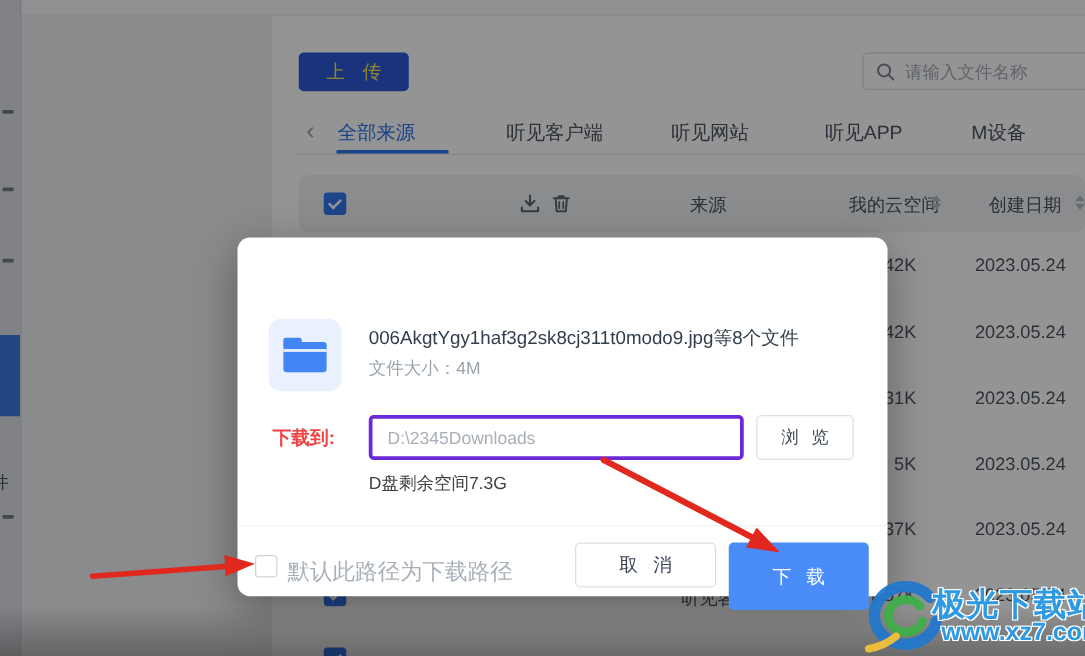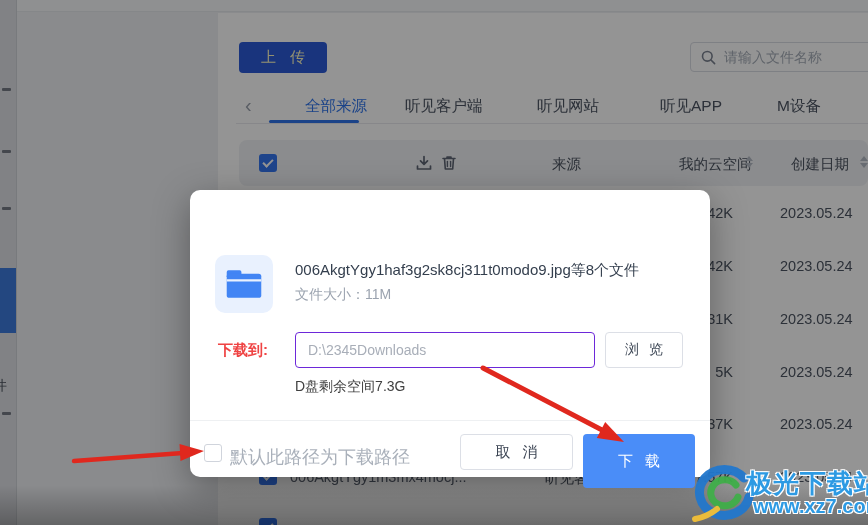--- a/index.html
+++ b/index.html
@@ -16,29 +16,29 @@
   .edge-active { position:absolute; left:0; top:268px; width:17px; height:65px; background:#3d7bdd; }
 
   .sidebar { position:absolute; left:28px; top:13px; width:189px; height:512px; background:#fbfcfe; border-radius:10px 0 0 0; border-right:1px solid #e7e8ec; }
   .sb-head { position:absolute; left:14px; top:20px; width:165px; display:flex; justify-content:space-between; align-items:center; }
   .sb-title { font-size:15px; color:#3c4454; }
   .sb-link { font-size:13px; color:#3e7bf7; cursor:pointer; }
   .sb-item { position:absolute; left:14px; width:154px; height:35px; line-height:35px; padding-left:20px; font-size:15px; color:#434b5a; border-radius:6px; cursor:pointer; }
   .sb-item.active { background:#e3e9f8; color:#3b6af0; }
 
   .content { position:absolute; left:218px; top:13px; width:650px; height:512px; background:#ffffff; overflow:hidden; }
-  .upload-btn { position:absolute; left:21px; top:29px; width:88px; height:31px; background:#2b5bd7; color:#fef9c3; font-size:15px; letter-spacing:5px; text-indent:5px; border:none; border-radius:4px; display:flex; align-items:center; justify-content:center; cursor:pointer; }
+  .upload-btn { position:absolute; left:21px; top:29px; width:88px; height:31px; background:#2b5bd7; color:#fde047; font-size:15px; letter-spacing:5px; text-indent:5px; border:none; border-radius:4px; display:flex; align-items:center; justify-content:center; cursor:pointer; }
   .search-box { position:absolute; left:472px; top:29px; width:200px; height:30px; border:1px solid #d9dce3; border-radius:4px; background:#fff; display:flex; align-items:center; padding-left:10px; }
   .search-box svg { flex:0 0 auto; }
   .search-box input { border:none; outline:none; width:150px; margin-left:8px; font-size:14px; color:#333; background:transparent; font-family:inherit; }
   .search-box input::placeholder { color:#a6adb8; }
 
   .tab-back { position:absolute; left:27px; top:80px; font-size:20px; line-height:24px; color:#9aa1ad; cursor:pointer; }
   .tab { position:absolute; top:83px; font-size:15.5px; color:#4c5462; cursor:pointer; }
-  .tab.active { color:#2f74ea;margin-left:35px; }
+  .tab.active { color:#2f74ea; }
   .tab-underline { position:absolute; left:51px; top:107px; width:90px; height:3px; background:#2f74ea; border-radius:2px; }
   .tab-divider { position:absolute; left:18px; top:110px; width:632px; height:1px; background:#e8e9ee; }
 
   .thead { position:absolute; left:21px; top:127px; width:629px; height:46px; background:#f0f2f5; border-radius:8px; }
   .cbx { width:18px; height:18px; border-radius:3px; position:absolute; }
   .cbx.checked { background:#3576f0; }
   .cbx.checked::after { content:""; position:absolute; left:4px; top:4.5px; width:8px; height:4px; border-left:2px solid #fff; border-bottom:2px solid #fff; transform:rotate(-45deg); }
   .cbx.empty { background:#fff; border:1px solid #d0d4dc; }
   .th-cb { left:20px; top:14px; }
   .th-sel { position:absolute; left:50px; top:14px; font-size:15px; color:#3a4454; }
@@ -64,21 +64,21 @@
 
   
   .modal { position:absolute; left:190px; top:190px; width:520px; height:287px; background:#fff; border-radius:10px; box-shadow:0 10px 36px rgba(0,0,0,0.35); z-index:60; }
   .m-head { position:absolute; left:0; top:0; width:100%; height:40px; border-bottom:1px solid #eef0f2; }
   .m-title { position:absolute; width:100%; top:9px; text-align:center; font-size:16px; color:#36404e; }
   .m-close { position:absolute; right:14px; top:8px; font-size:17px; color:#9aa1ad; cursor:pointer; line-height:22px; }
   .folder-tile { position:absolute; left:25px; top:65px; width:58px; height:58px; background:#e9f1fe; border-radius:10px; display:flex; align-items:center; justify-content:center; }
   .m-filename { position:absolute; left:105px; top:71px; font-size:15px; color:#333e4d; width:400px; white-space:nowrap; }
   .m-filesize { position:absolute; left:105px; top:96px; font-size:14px; color:#9ba3af; }
   .m-dl-label { position:absolute; left:28px; top:151px; font-size:15px; color:#ef4444;font-weight:bold; }
-  .m-path { position:absolute; left:105px; top:142px; width:300px; height:36px; border:1px solid #6d28d9; border-radius:4px; padding:0 12px; font-size:14px; color:#a8aeb8; outline:none; font-family:inherit; background:#fff; }
+  .m-path { position:absolute; left:105px; top:142px; width:300px; height:36px; border:3px solid #6d28d9; border-radius:4px; padding:0 12px; font-size:14px; color:#a8aeb8; outline:none; font-family:inherit; background:#fff; }
   .m-browse { position:absolute; left:415px; top:142px; width:78px; height:36px; background:#fff; border:1px solid #dcdfe6; border-radius:4px; font-size:14px; letter-spacing:3px; text-indent:3px; color:#414b59; cursor:pointer; font-family:inherit; }
   .m-hint { position:absolute; left:105px; top:188px; font-size:14px; color:#404040; }
   .m-foot-divider { position:absolute; left:0; top:230px; width:100%; height:1px; background:#eef0f2; }
   .m-cb { left:14px; top:254px; }
   .m-cb-label { position:absolute; left:40px; top:255px; font-size:18px; color:#a9b0ba; }
   .m-cancel { position:absolute; left:270px; top:244px; width:113px; height:36px; background:#fff; border:1px solid #dcdfe6; border-radius:4px; font-size:15px; letter-spacing:4px; text-indent:4px; color:#3c4554; cursor:pointer; font-family:inherit; }
   .m-download { position:absolute; left:393px; top:244px; width:112px; height:54px; background:#4a8df8; border:none; border-radius:4px; font-size:15px; letter-spacing:4px; text-indent:4px; color:#fff; cursor:pointer; font-family:inherit; }
 
   
   .arrows { position:absolute; inset:0; z-index:70; pointer-events:none; }
@@ -166,42 +166,41 @@
       <div class="bg-row" style="top:351px">
         <span class="rsize">5K</span>
         <span class="rdate">2023.05.24</span>
       </div>
       <div class="bg-row" style="top:403px">
         <span class="rsize">37K</span>
         <span class="rdate">2023.05.24</span>
       </div>
       <div class="cbx checked row-cb6"></div>
       <div class="bg-row" style="top:456px">
-        <span class="rname">006AkgtYgy1m3mx4mocj...</span>
         <span class="rsource">听见客户端</span>
         <span class="rsize">137.57K</span>
         <span class="rdate">2023.05.24</span>
       </div>
       <div class="cbx checked row-cb7"></div>
     </div>
   </div>
 
   <div class="dim"></div>
   <div class="bottom-shade"></div>
 
   <div class="modal">
     <div class="folder-tile">
       <svg width="38" height="32" viewBox="0 0 44 36">
         <rect x="2" y="2" width="17" height="9" rx="2" fill="#4285f4"></rect>
         <rect x="2" y="6" width="40" height="28" rx="3" fill="#4285f4"></rect>
         <rect x="2" y="12.5" width="40" height="2.6" fill="#e9f1fe"></rect>
       </svg>
     </div>
     <div class="m-filename">006AkgtYgy1haf3g2sk8cj311t0modo9.jpg等8个文件</div>
-    <div class="m-filesize">文件大小：11M</div>
+    <div class="m-filesize">文件大小：4M</div>
 
     <div class="m-dl-label">下载到:</div>
     <input class="m-path" value="D:\2345Downloads" style="">
     <button class="m-browse">浏 览</button>
     <div class="m-hint">D盘剩余空间7.3G</div>
 
     <div class="m-foot-divider"></div>
     <div class="cbx empty m-cb"></div>
     <div class="m-cb-label">默认此路径为下载路径</div>
     <button class="m-cancel">取 消</button>

